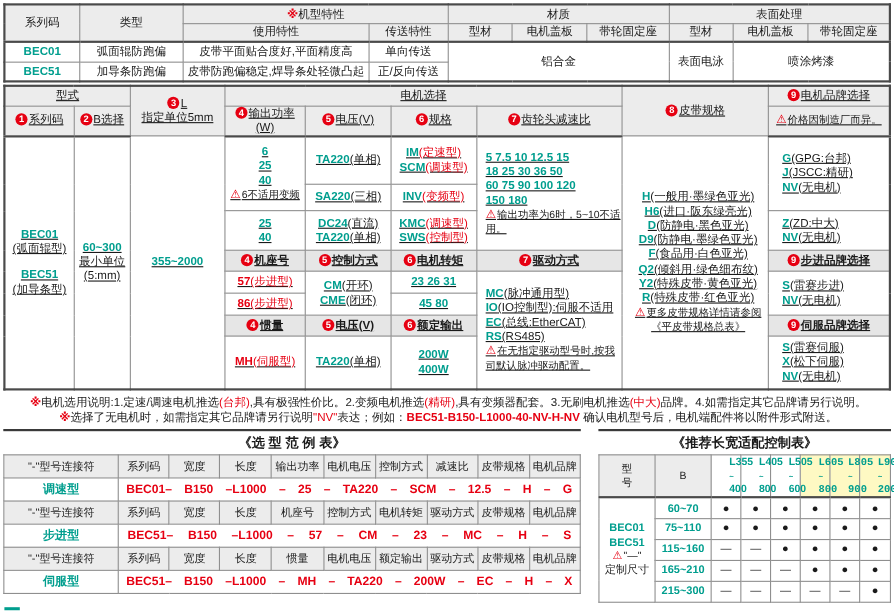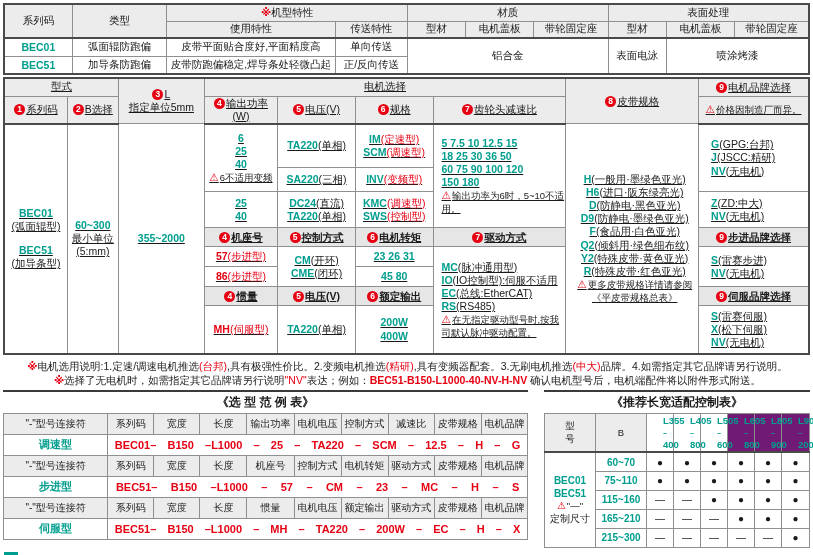--- a/index.html
+++ b/index.html
@@ -59,21 +59,21 @@
   .extab td { height: 21px; font-size: 10px; }
   .extab .lbl { font-size: 11px; margin-top: 32px; }
   .tok-row { display: flex; justify-content: space-around; align-items: center; font-size: 11px; }
   .ex-left { width: 527px; }
   .gapcol { width: 17px; }
   .rec-right { width: 266px; }
   .rectab { width: 266px; border: 1.5px solid #4a4a4a; }
   .rectab th { font-size: 9.5px; padding: 1px 16px; }
   .rectab td { font-size: 10px; height: 19px; }
   .rectab .hdrow th { border-bottom: 2px solid #4a4a4a; }
-  .shade { background: #701a75; }
+  .shade { background: #fef9c3; font-family: Liberation Mono, monospace; }
   .bval { font-size: 9.5px; }
   .dotcell { font-size: 10px; }
   .edge-mark { position: absolute; left: 4px; bottom: 0; width: 14px; height: 3px; background: #009E8E; }
 </style>
 </head>
 <body>
 
 <div class="page">
 
 

